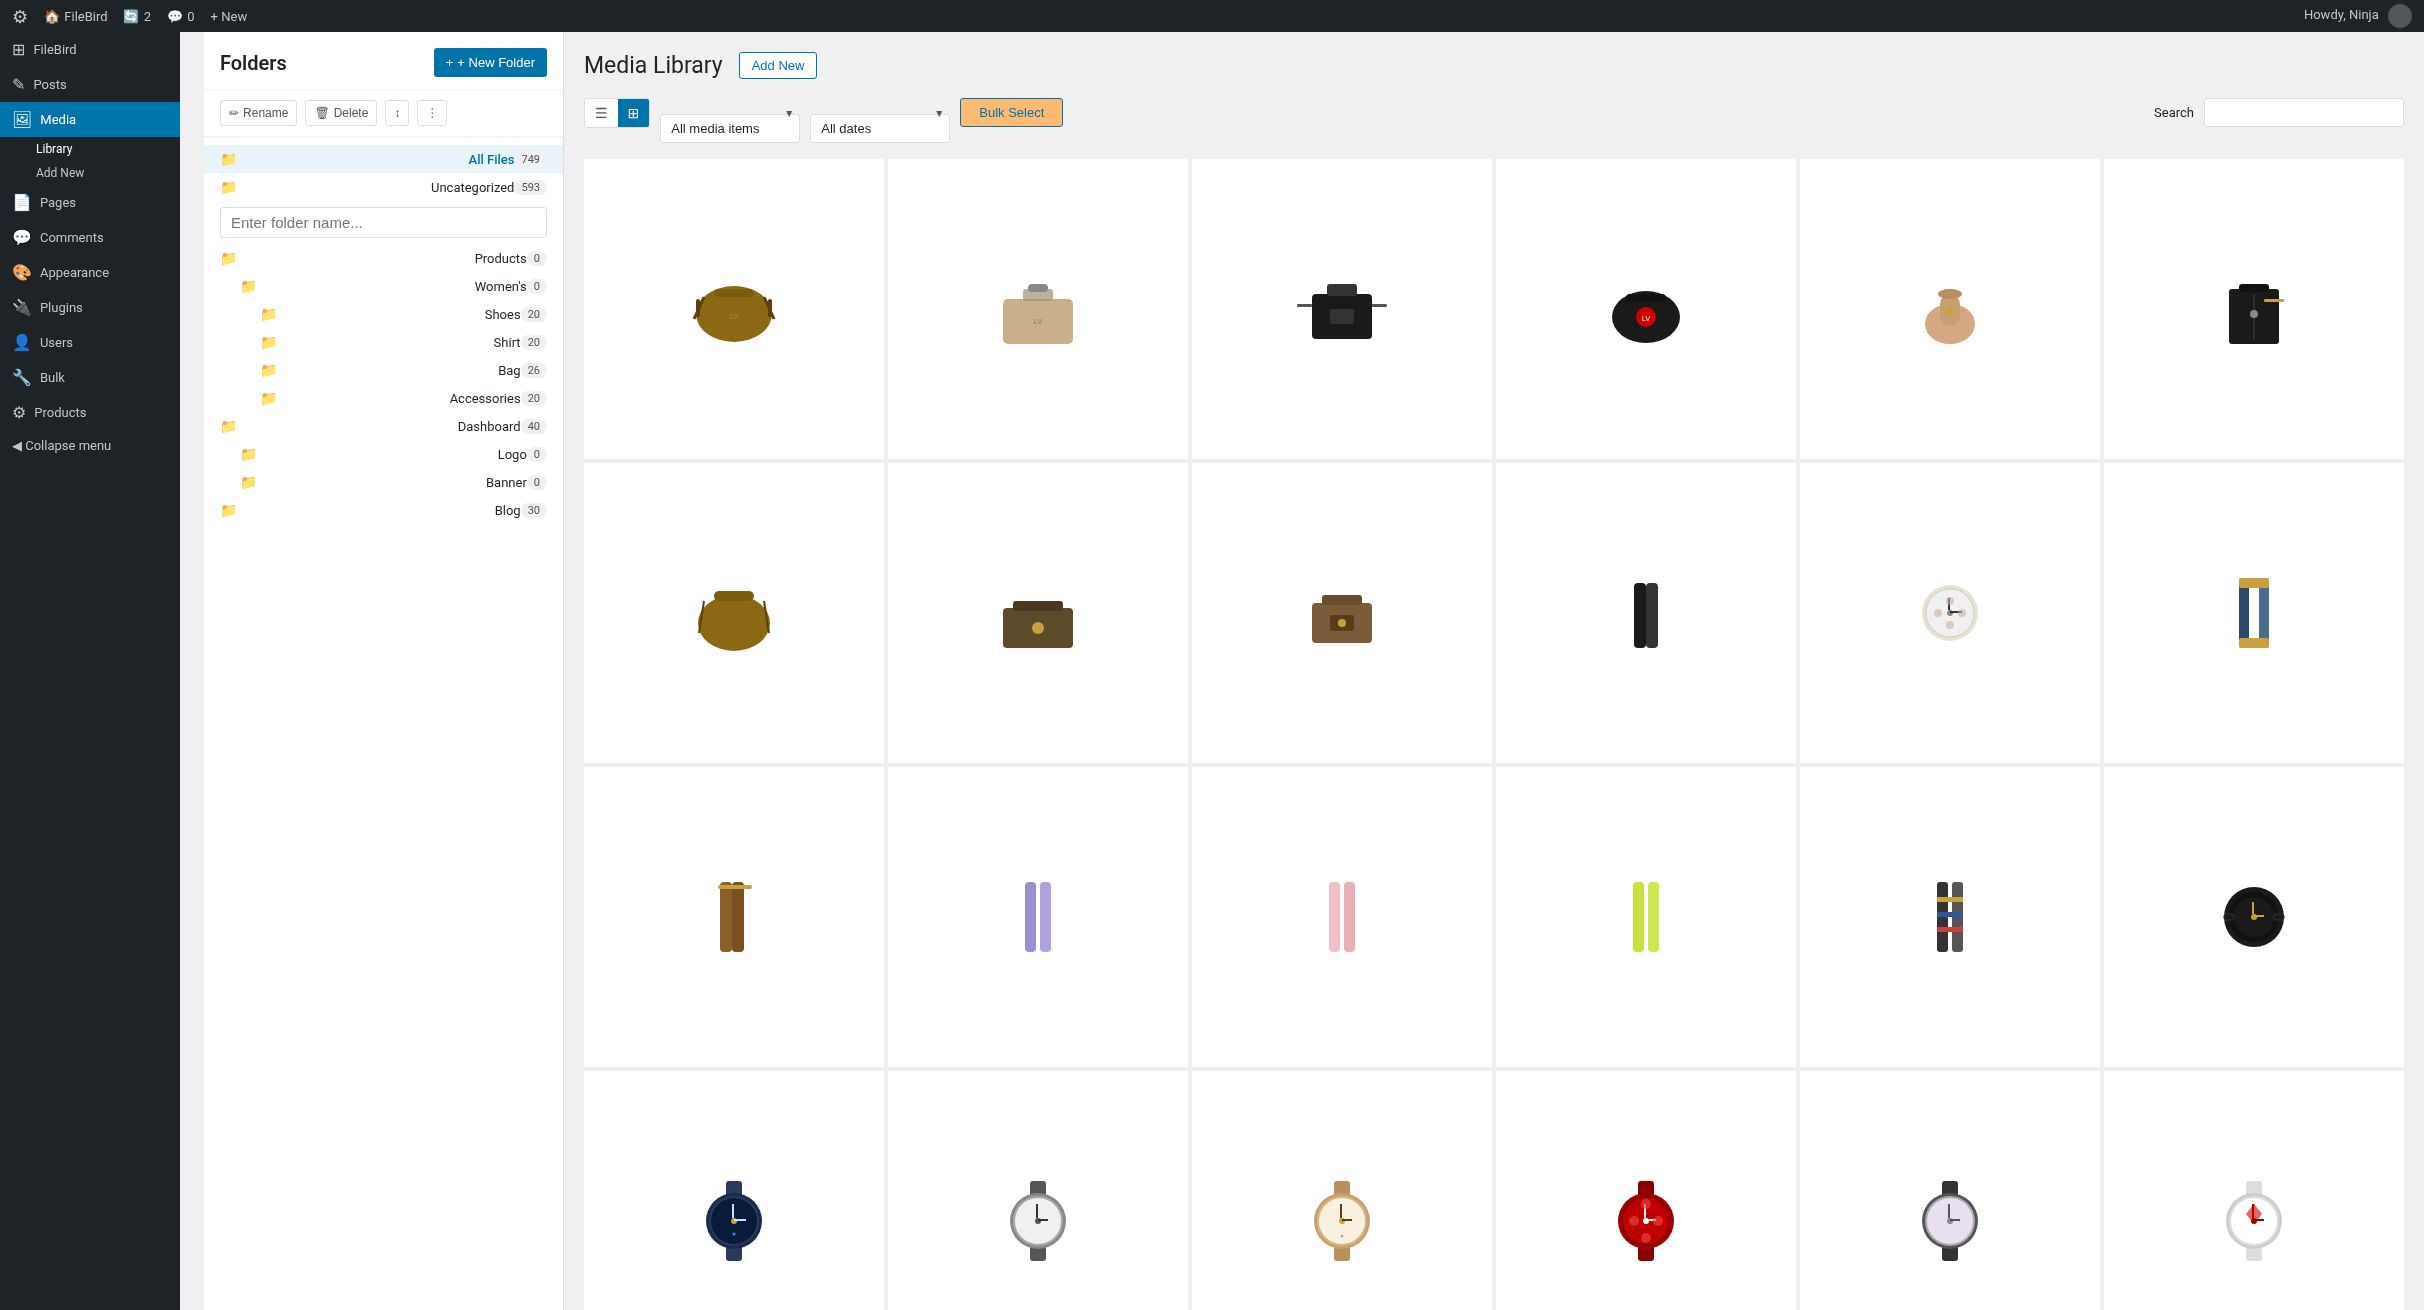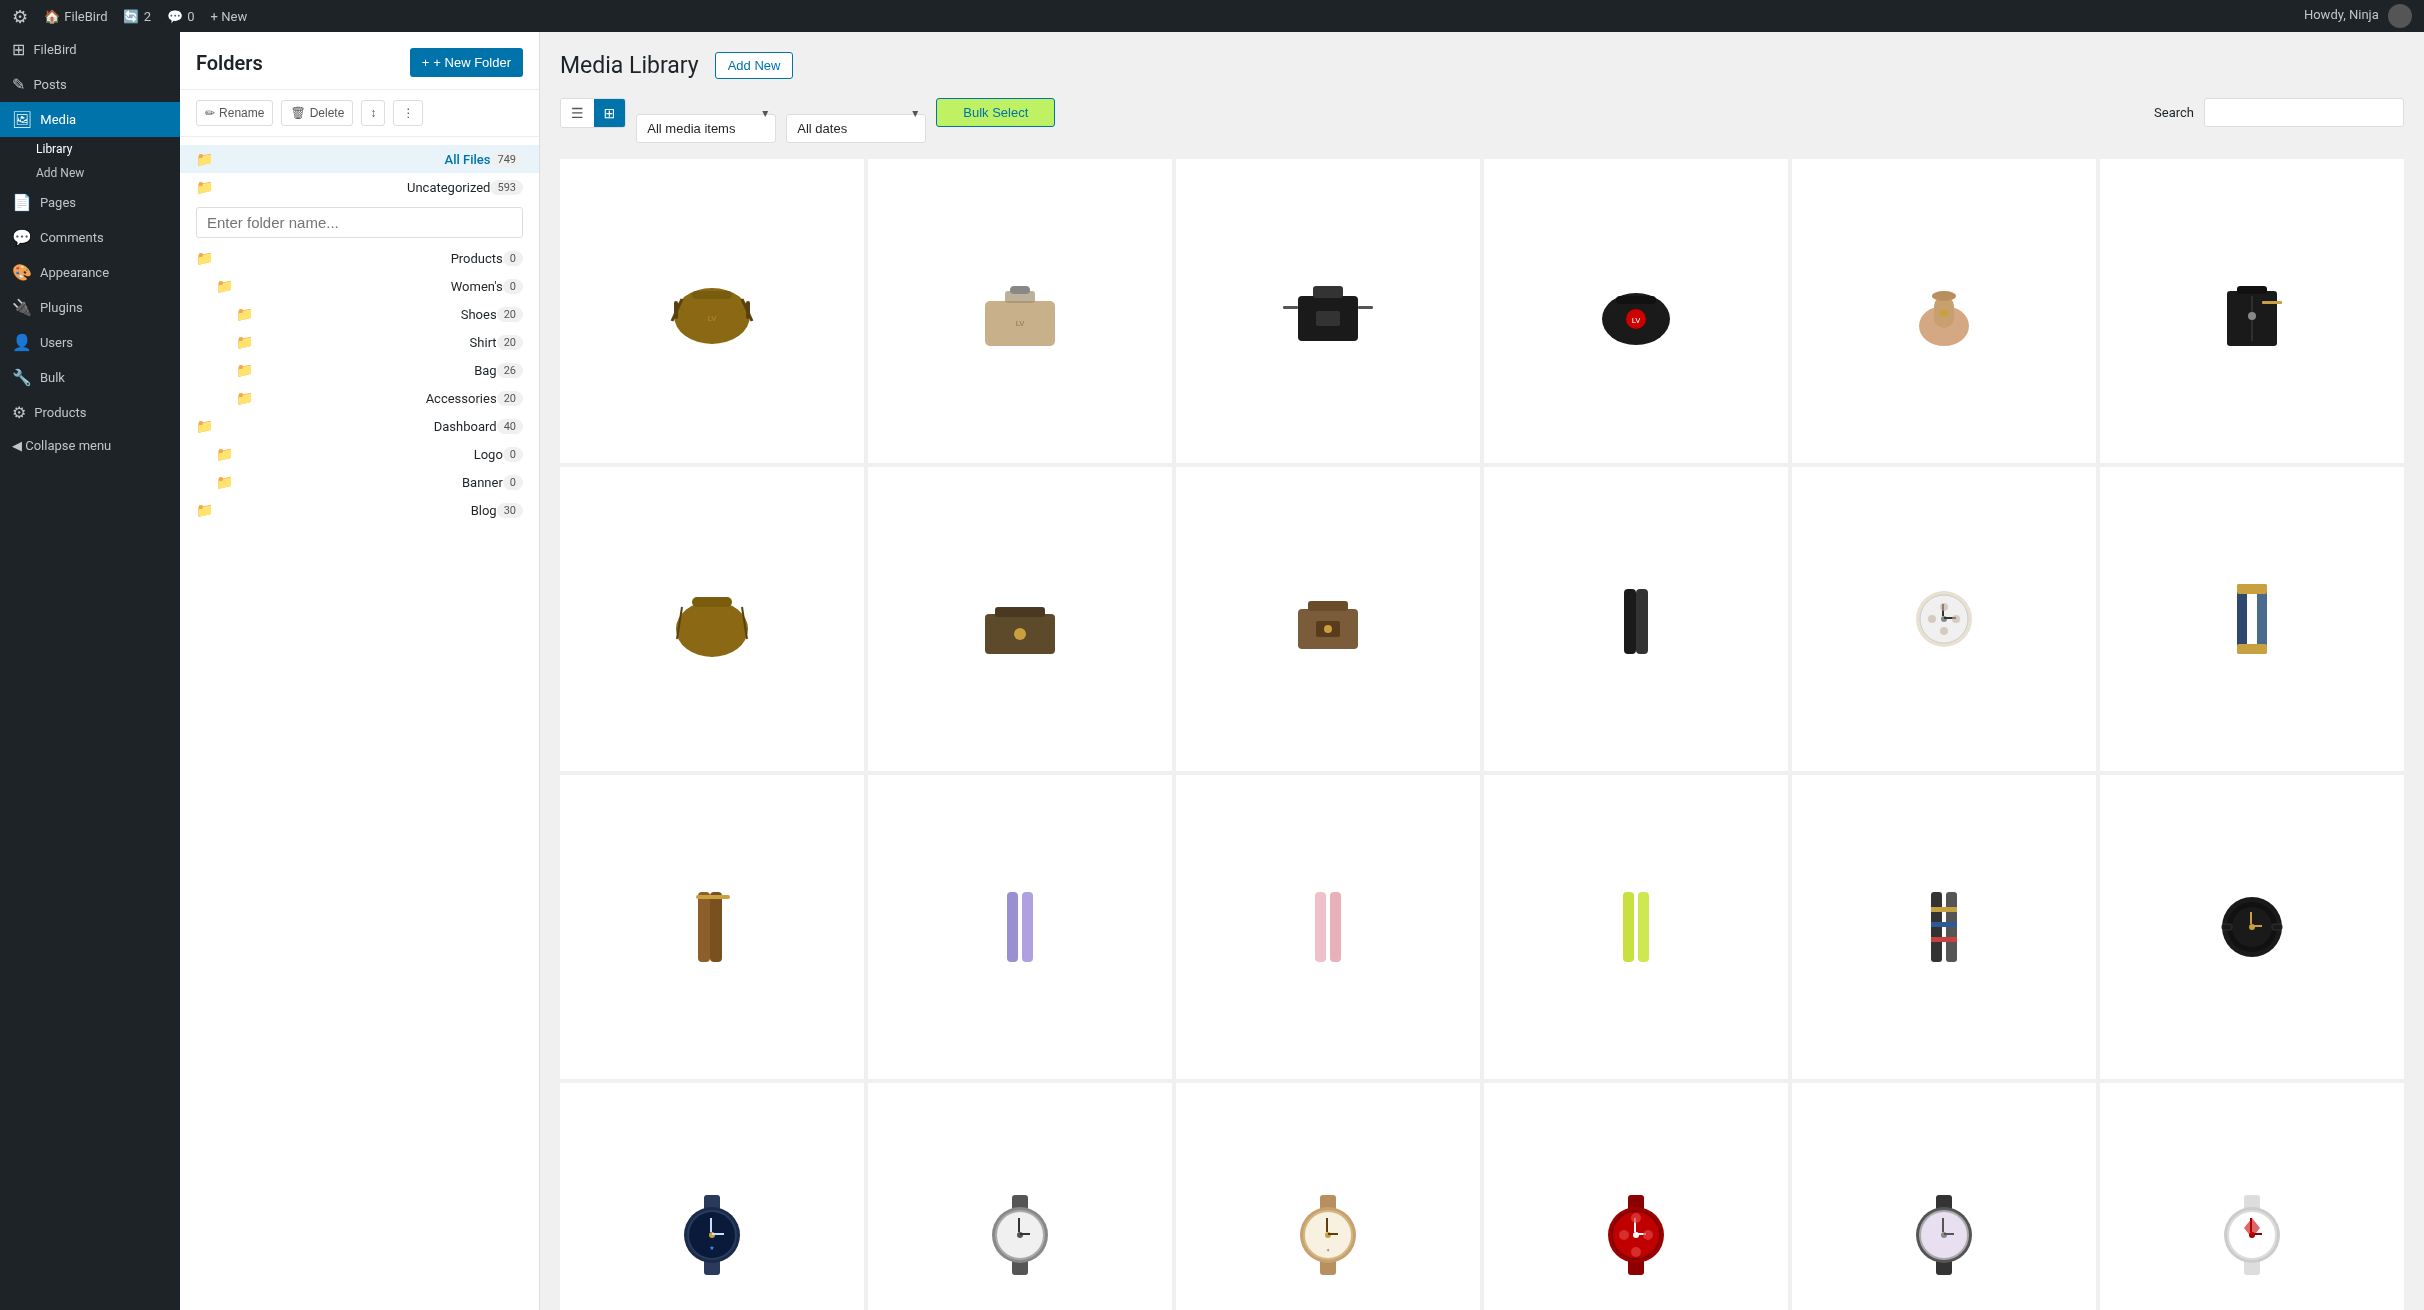--- a/index.html
+++ b/index.html
@@ -55,20 +55,21 @@
 
     
     .folders-panel {
       width: 360px;
       background: #fff;
       border-right: 1px solid #ddd;
       display: flex;
       flex-direction: column;
       flex-shrink: 0;
       overflow-y: auto;
+      margin-left: 24px;
     }
     .folders-header {
       display: flex;
       align-items: center;
       justify-content: space-between;
       padding: 16px 16px 12px;
       border-bottom: 1px solid #eee;
     }
     .folders-title { font-size: 20px; font-weight: 600; color: #1d2327; }
     .new-folder-btn {
@@ -201,25 +202,25 @@
       content: '▾';
       position: absolute;
       right: 8px;
       top: 50%;
       transform: translateY(-50%);
       pointer-events: none;
       font-size: 12px;
       color: #555;
     }
     .bulk-select-btn {
-      background: #bef264;
+      background: #fdba74;
       border: 1px solid #0073aa;
       color: #0073aa;
       border-radius: 3px;
-      padding: 6px 26px;
+      padding: 6px 18px;
       font-size: 13px;
       cursor: pointer;
     }
     .search-label { margin-left: auto; font-size: 13px; color: #1d2327; }
     .search-input {
       padding: 6px 10px;
       border: 1px solid #ddd;
       border-radius: 3px;
       font-size: 13px;
       width: 200px;

